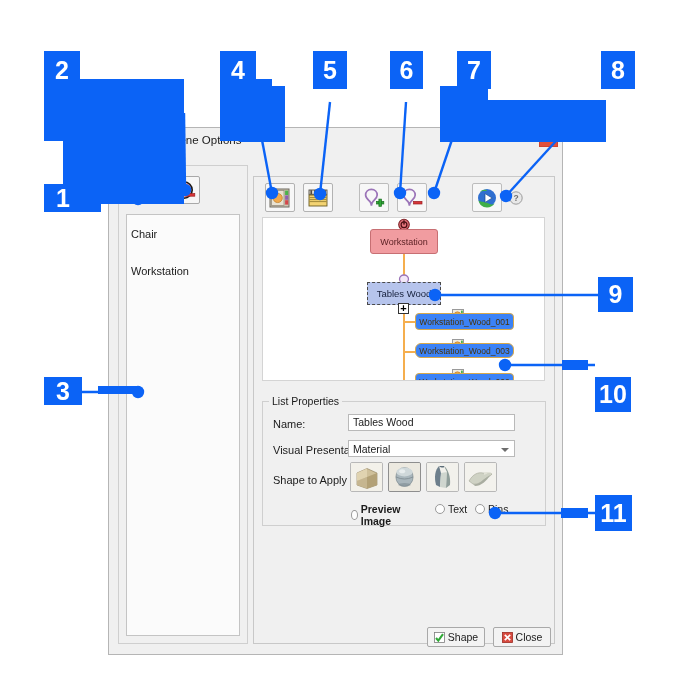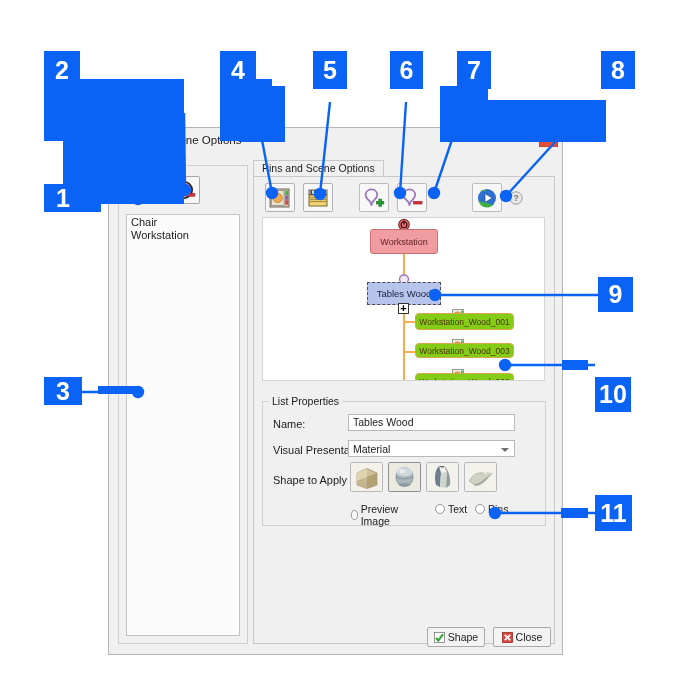--- a/index.html
+++ b/index.html
@@ -111,21 +111,21 @@
     position: absolute;
     left: 7px; top: 48px;
     width: 114px; height: 422px;
     background: #fbfbfb;
     border: 1px solid #c4c4c4;
     box-sizing: border-box;
     overflow: hidden;
     cursor: default;
   }
   .trigger-item {
-    padding: 0 4px;
+    padding: 12px 4px;
     height: 13px;
     line-height: 13px;
     font-size: 11px;
     color: #1b1b1b;
     cursor: pointer;
   }
   .trigger-item.first { margin-top: 1px; }
 
   
   .tabarea {
@@ -210,21 +210,21 @@
     color: #5e2326;
     font-size: 9px;
   }
   .node-sel {
     background: #b6c4ec;
     border: 1px dashed #4a4a4a;
     color: #16203c;
     font-size: 9.5px;
   }
   .node-leaf {
-    background: #84cc16;
+    background: #3b82f6;
     border: 1px solid #d8a94a;
     border-radius: 4px;
     color: #4a3307;
     font-size: 8.5px;
   }
   .connector {
     position: absolute;
     background: #f5ae4e;
   }
   .plusbox {
@@ -369,23 +369,20 @@
     </div>
 
     <div class="trigger-list">
       <div class="trigger-item first">Chair</div>
       <div class="trigger-item">Workstation</div>
     </div>
   </div>
 
   <div class="tabarea">
 
-    <div class="tab-strip">
-      <div class="tab">Pins and Scene Options</div>
-    </div>
 
     <div class="tab-body">
 
       <div class="tab-toolbar">
 
         <div class="tool-btn" style="left:6px; top:1px;">
           <svg width="22" height="22" viewBox="0 0 22 22">
             <rect x="1" y="2" width="19" height="18" fill="#cfc6b3" stroke="#6f6a60" stroke-width="1"></rect>
             <rect x="2.4" y="3.4" width="12.6" height="15.2" fill="#e9e2d2" stroke="#8a8476" stroke-width="0.7"></rect>
             <circle cx="8.7" cy="11" r="4.6" fill="#f0a94e" stroke="#c07c22" stroke-width="0.7"></circle>
@@ -483,21 +480,21 @@
 
         <div class="leaf-badge" style="left:189px; top:121px;">
           <svg width="10" height="10" viewBox="0 0 10 10">
             <rect x="0" y="0" width="10" height="10" fill="#f2ece0"></rect>
             <circle cx="4.4" cy="5" r="3.2" fill="#f0a94e" stroke="#b9761f" stroke-width="0.6"></circle>
             <rect x="8" y="0.6" width="1.8" height="2.8" fill="#4bb34b"></rect>
             <rect x="8" y="3.6" width="1.8" height="2.8" fill="#8f5fb0"></rect>
             <rect x="8" y="6.6" width="1.8" height="2.8" fill="#d4464a"></rect>
           </svg>
         </div>
-        <div class="node node-leaf" style="left:152px; top:125px; width:99px; height:15px;">Workstation_Wood_003</div>
+        <div class="node node-leaf" style="left:152px; top:125px; width:99px; height:15px;border-radius:6px;">Workstation_Wood_003</div>
 
         <div class="leaf-badge" style="left:189px; top:151px;">
           <svg width="10" height="10" viewBox="0 0 10 10">
             <rect x="0" y="0" width="10" height="10" fill="#f2ece0"></rect>
             <circle cx="4.4" cy="5" r="3.2" fill="#f0a94e" stroke="#b9761f" stroke-width="0.6"></circle>
             <rect x="8" y="0.6" width="1.8" height="2.8" fill="#4bb34b"></rect>
             <rect x="8" y="3.6" width="1.8" height="2.8" fill="#8f5fb0"></rect>
             <rect x="8" y="6.6" width="1.8" height="2.8" fill="#d4464a"></rect>
           </svg>
         </div>
@@ -552,21 +549,21 @@
         <div class="shape-btn" style="left:201px; top:60px;">
           <svg width="31" height="28" viewBox="0 0 31 28">
             <rect x="0" y="0" width="31" height="28" fill="#f3f2ed"></rect>
             <path d="M4 18 C8 11 13 9 18 10 C22 11 25 9 27 11 C25 14 22 14 20 16 C17 19 12 22 8 21 Z" fill="#cfd2c4" stroke="#9a9c8c" stroke-width="0.5"></path>
             <path d="M8 21 C11 22 15 20 18 17 C20 15 23 14 25 12 C22 18 16 23 10 23 Z" fill="#a9ada0"></path>
             <path d="M19 10 C22 8 25 9 27 11 C24 10 21 11 19 12 Z" fill="#e2e2d6"></path>
           </svg>
         </div>
 
         <div class="radio-row" style="left:0; top:0;">
-          <div class="radio-wrap" style="left:88px; top:101px;">
+          <div class="radio-wrap" style="left:88px; top:101px;font-weight:bold;">
             <div class="radio-dot"></div>
             <div class="radio-label">Preview Image</div>
           </div>
           <div class="radio-wrap" style="left:172px; top:101px;">
             <div class="radio-dot"></div>
             <div class="radio-label">Text</div>
           </div>
           <div class="radio-wrap" style="left:212px; top:101px;">
             <div class="radio-dot"></div>
             <div class="radio-label">Pins</div>

